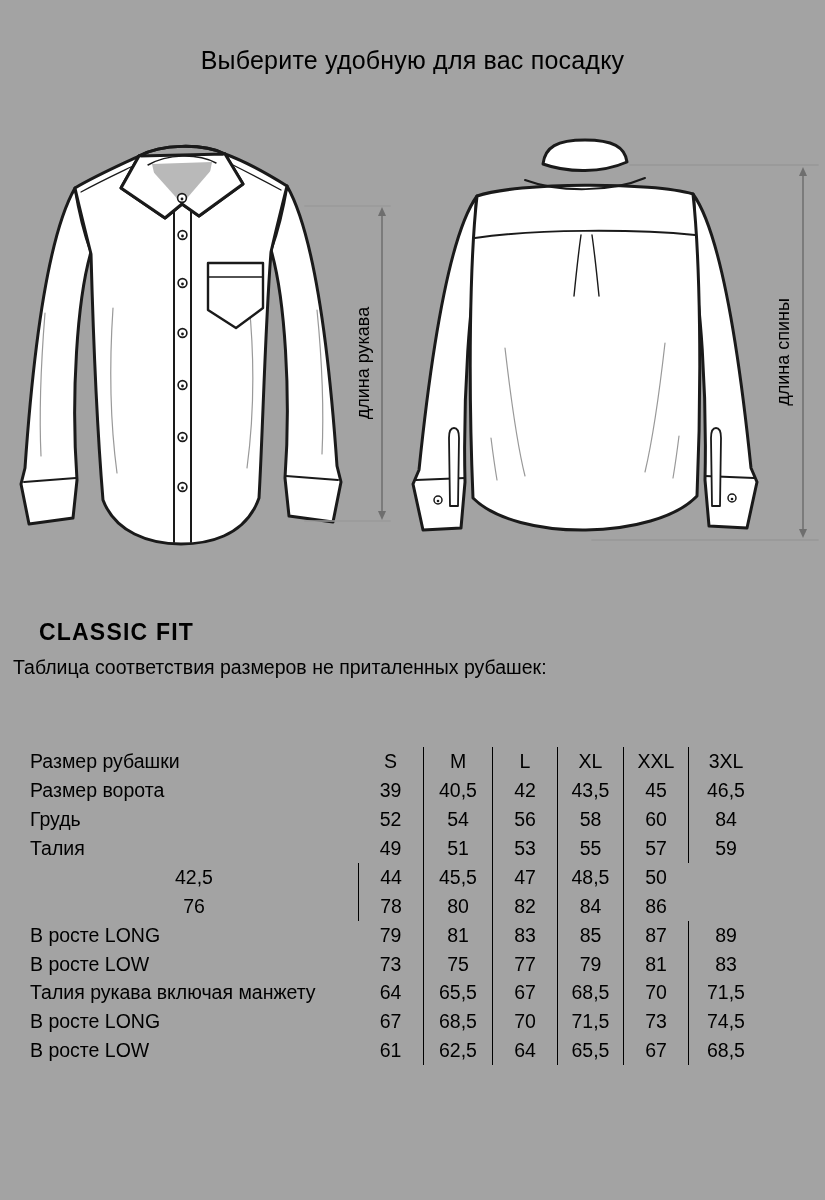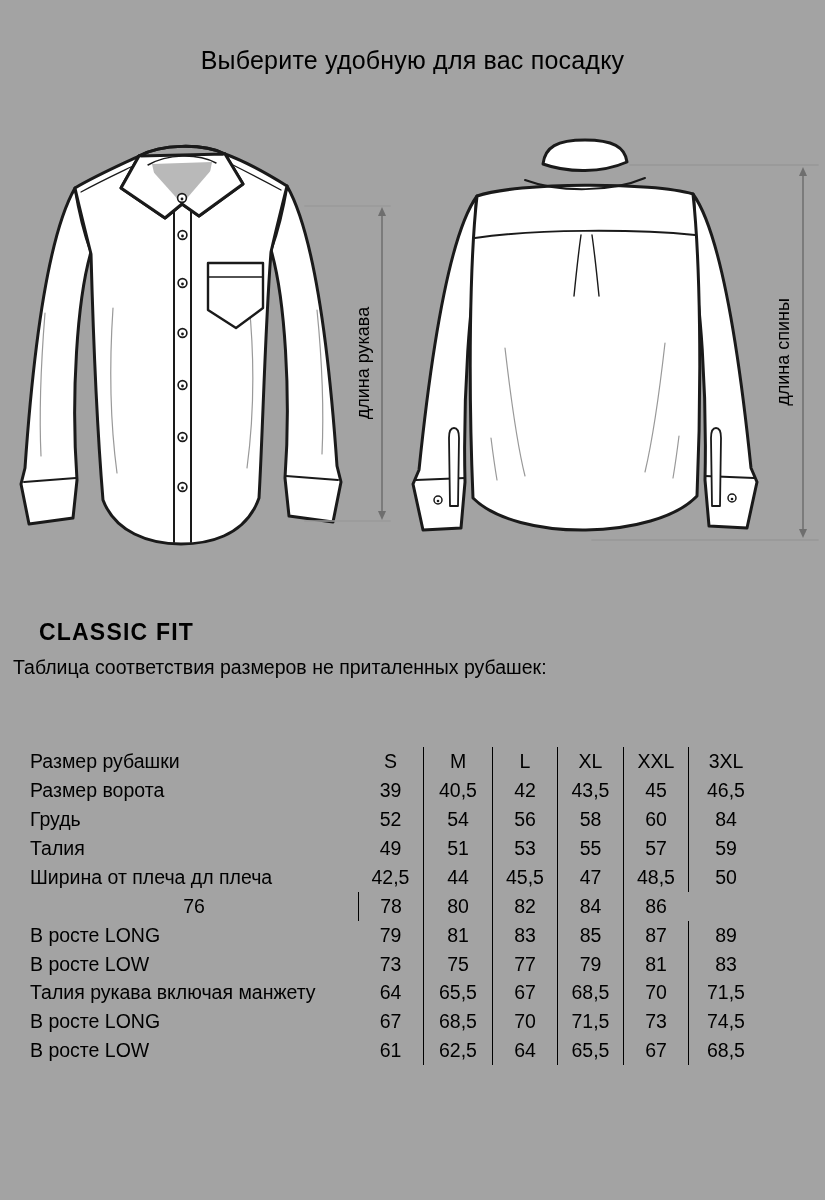--- a/index.html
+++ b/index.html
@@ -188,21 +188,20 @@
     <div class="tr">
       <div class="td lbl">Талия</div>
       <div class="td val">49</div>
       <div class="td val sep">51</div>
       <div class="td val sep">53</div>
       <div class="td val sep">55</div>
       <div class="td val sep">57</div>
       <div class="td val sep">59</div>
     </div>
     <div class="tr">
-      <div class="td lbl">Ширина от плеча дл плеча</div>
       <div class="td val">42,5</div>
       <div class="td val sep">44</div>
       <div class="td val sep">45,5</div>
       <div class="td val sep">47</div>
       <div class="td val sep">48,5</div>
       <div class="td val sep">50</div>
     </div>
     <div class="tr">
       <div class="td val">76</div>
       <div class="td val sep">78</div>

